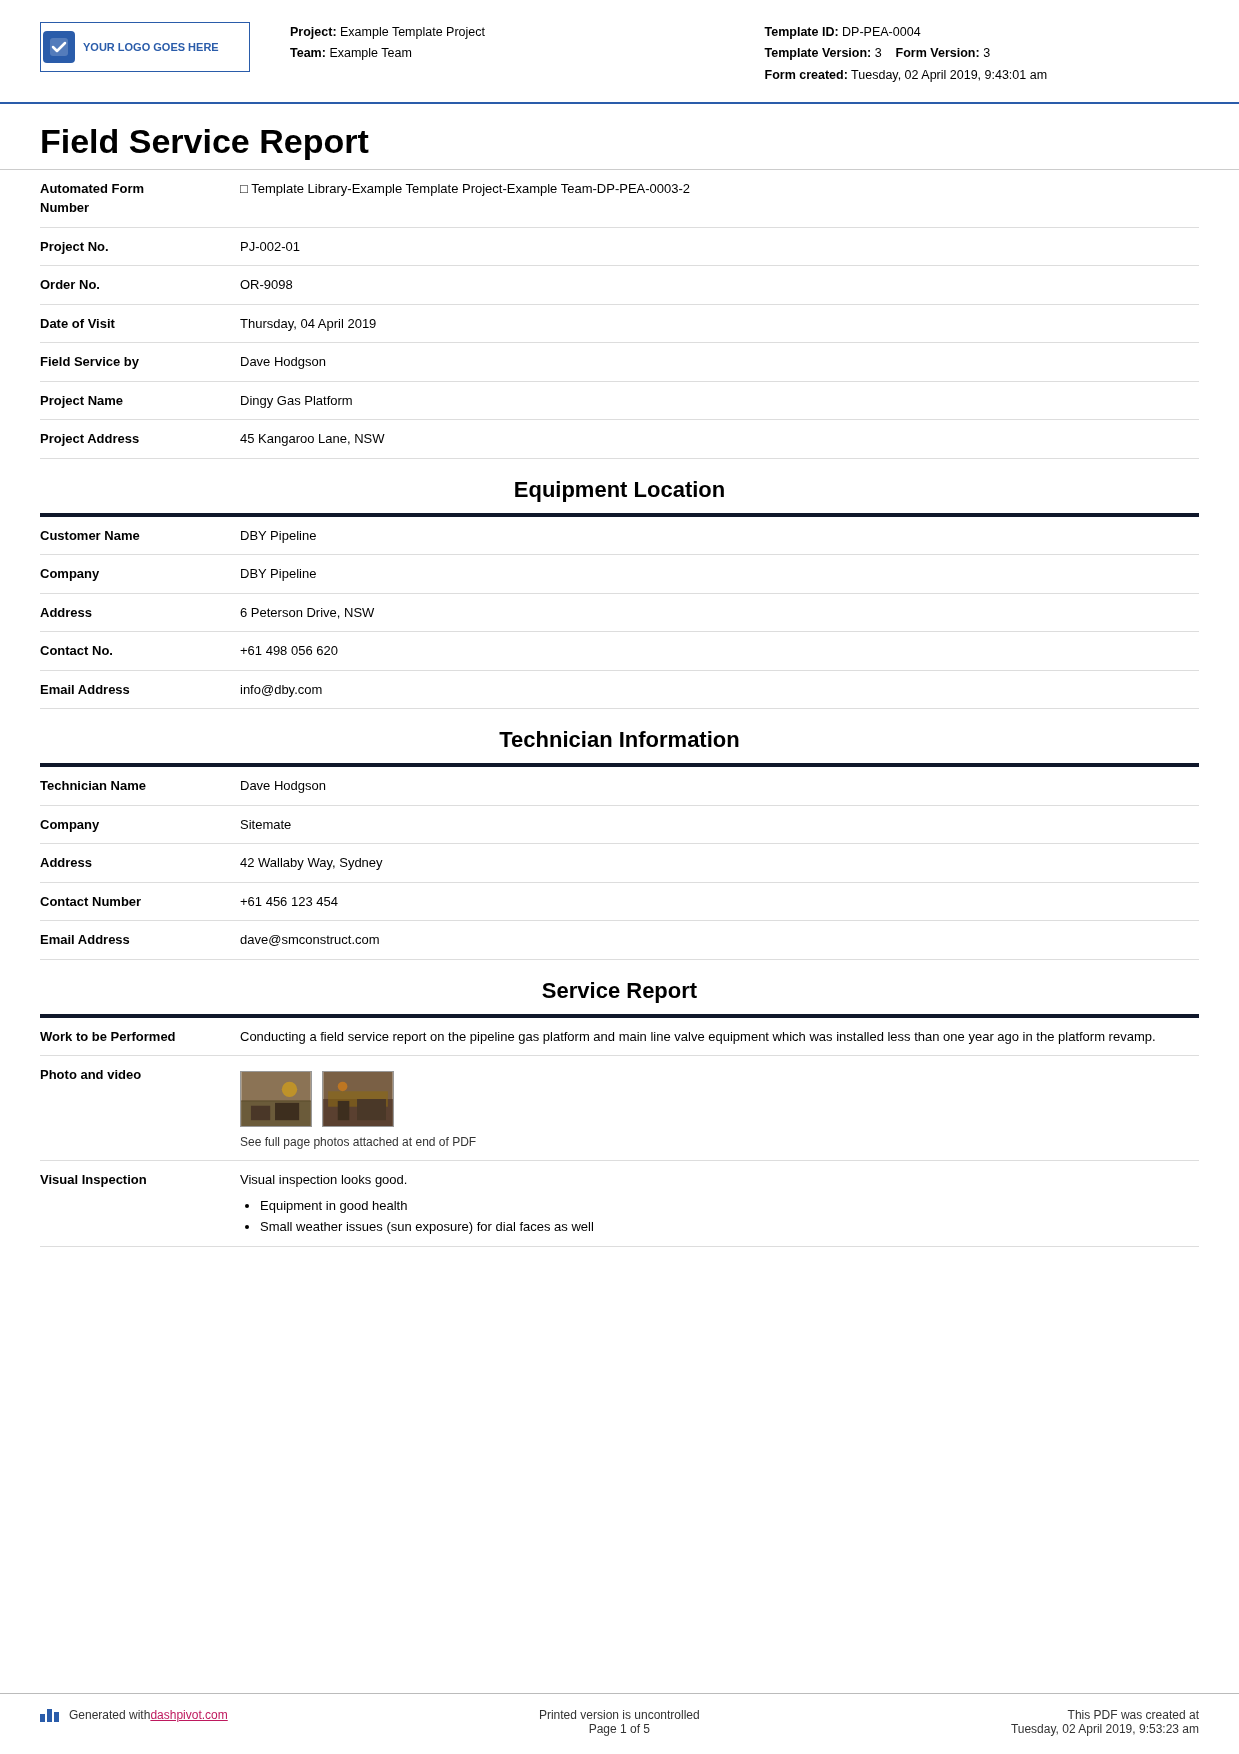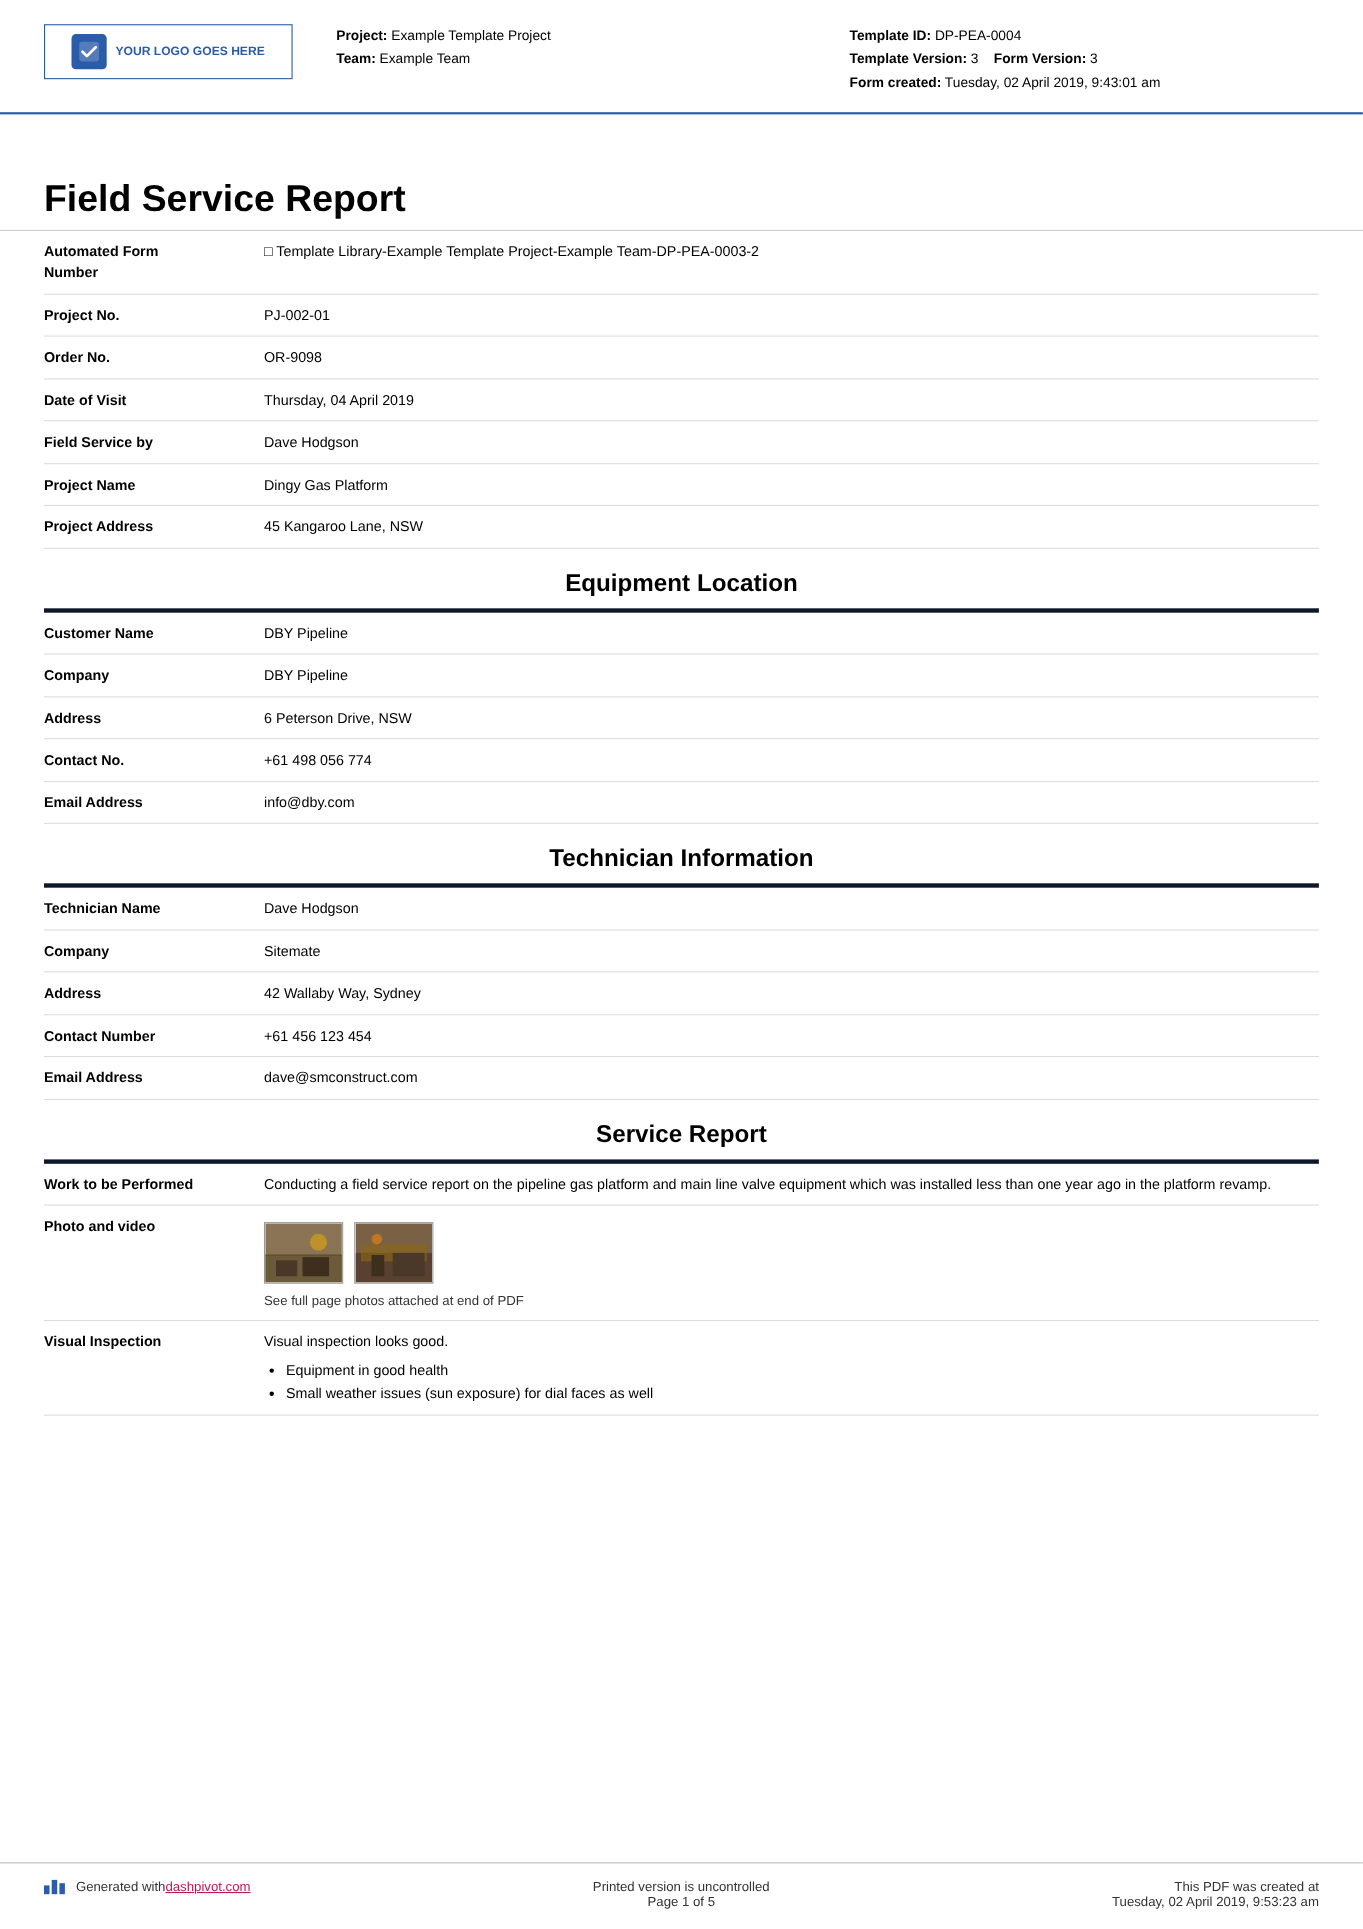--- a/index.html
+++ b/index.html
@@ -24,21 +24,21 @@
       display: flex;
       align-items: flex-start;
       padding: 22px 40px 16px 40px;
       border-bottom: 2px solid #2a5caa;
     }
     .logo-area {
       display: flex;
       align-items: center;
       min-width: 210px;
       border: 1px solid #2a5caa;
-      padding: 8px 24px;
+      padding: 8px 2px;
       margin-right: 40px;
     }
     .logo-icon {
       width: 32px;
       height: 32px;
       background: #2a5caa;
       border-radius: 4px;
       display: flex;
       align-items: center;
       justify-content: center;
@@ -63,21 +63,20 @@
       line-height: 1.7;
     }
     .header-col span.label { font-weight: bold; }
     
     .main-title {
       padding: 18px 40px 8px 40px;
       font-size: 34px;
       font-weight: bold;
       color: #000;
       border-bottom: 1px solid #ccc;
-      margin-top: 40px;
     }
     
     .content {
       flex: 1;
       padding: 0 40px;
     }
     
     .info-row {
       display: flex;
       border-bottom: 1px solid #ddd;
@@ -272,21 +271,21 @@
       <div class="info-row">
         <div class="info-label">Company</div>
         <div class="info-value">DBY Pipeline</div>
       </div>
       <div class="info-row">
         <div class="info-label">Address</div>
         <div class="info-value">6 Peterson Drive, NSW</div>
       </div>
       <div class="info-row">
         <div class="info-label">Contact No.</div>
-        <div class="info-value">+61 498 056 774</div>
+        <div class="info-value">+61 498 056 620</div>
       </div>
       <div class="info-row">
         <div class="info-label">Email Address</div>
         <div class="info-value">info@dby.com</div>
       </div>
     </div>
 
     <div class="section-heading">Technician Information</div>
     <div>
       <div class="info-row">

